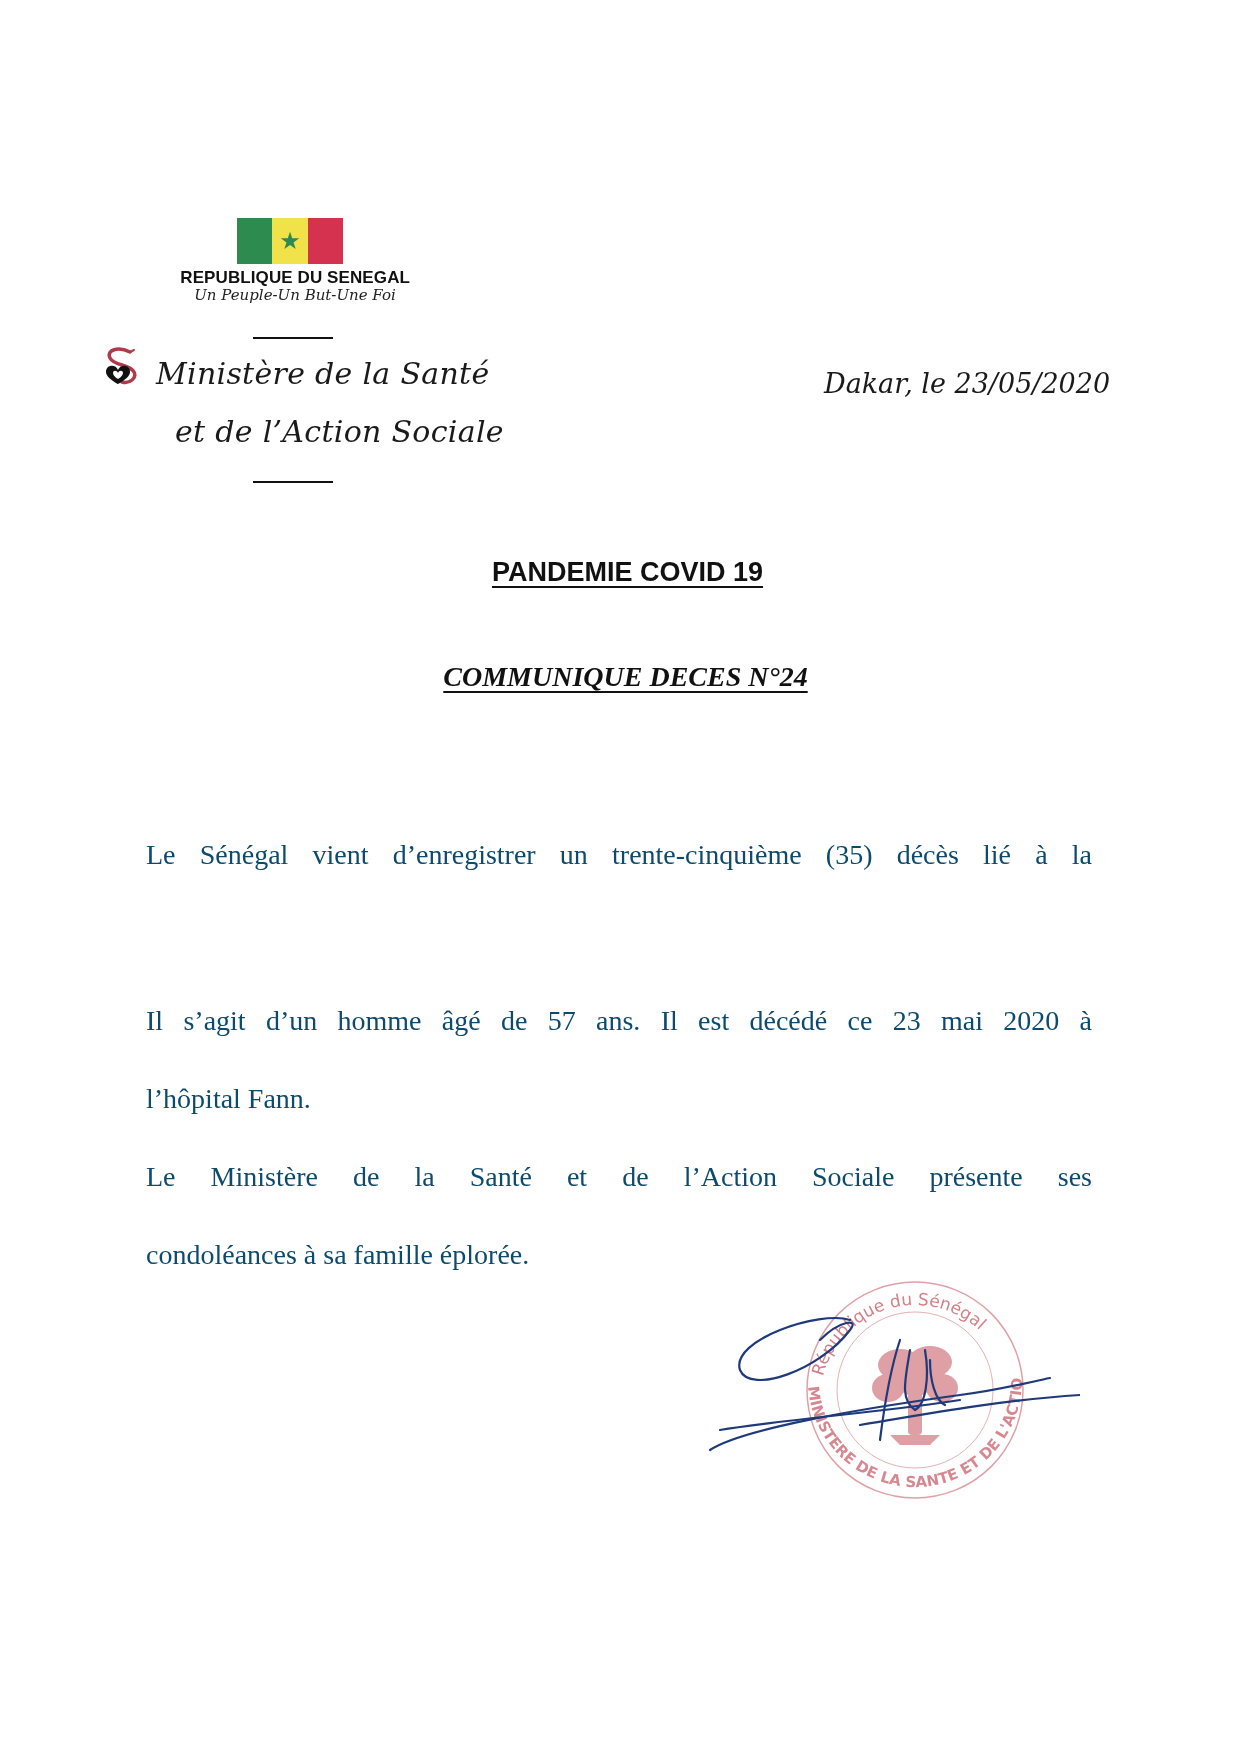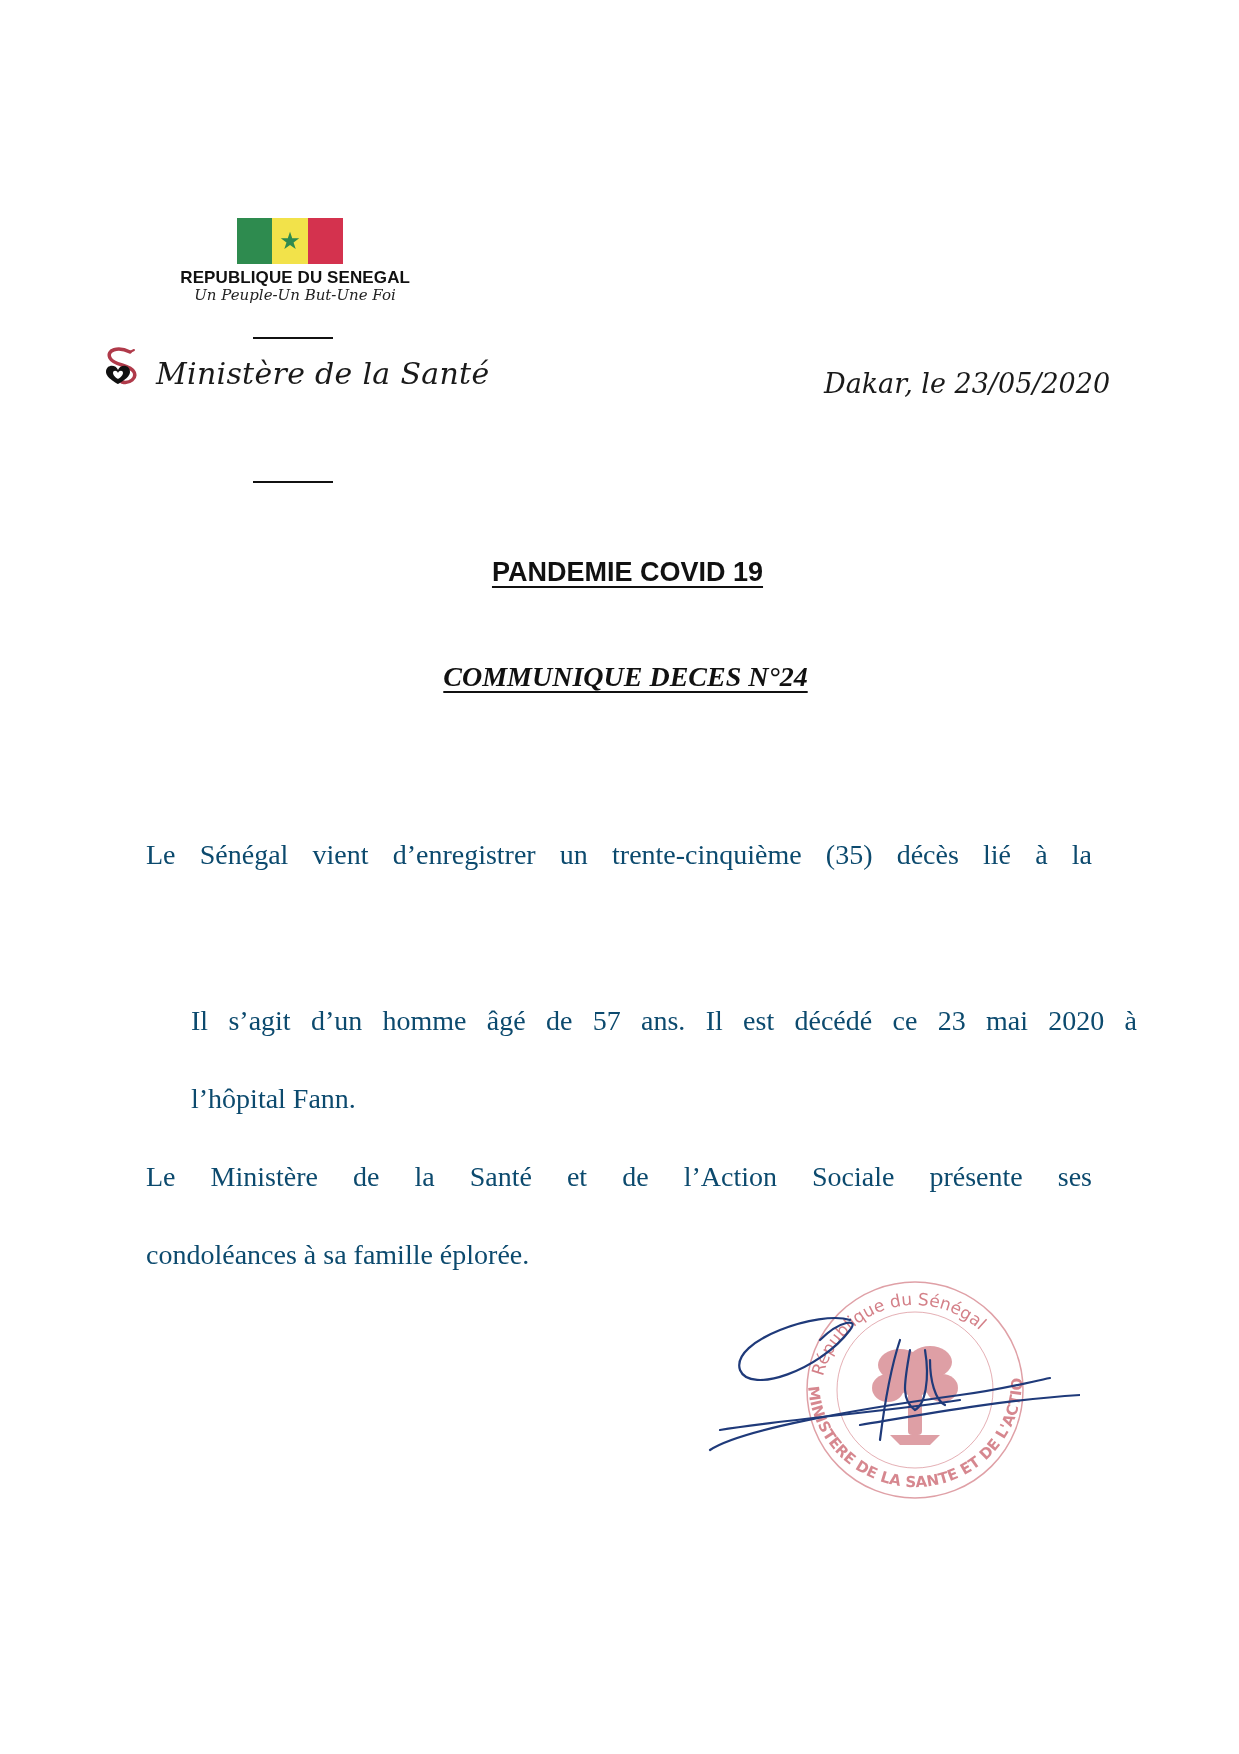--- a/index.html
+++ b/index.html
@@ -38,21 +38,21 @@
   .title1 span { font-family: "Liberation Sans", sans-serif; font-weight: bold; font-size: 27px; color: #111;
     text-decoration: underline; text-underline-offset: 5px; text-decoration-thickness: 2px; }
 
   .title2 { position: absolute; left: 0; width: 1239px; top: 661px; text-align: center; padding-left: 6px; }
   .title2 span { font-family: "Liberation Serif", serif; font-weight: bold; font-style: italic; font-size: 28px; color: #111;
     text-decoration: underline; text-underline-offset: 5px; text-decoration-thickness: 2px; }
 
   .body-text { position: absolute; left: 146px; width: 946px;
     font-family: "Liberation Serif", serif; font-size: 28px; color: #0c4a6e; line-height: 78px; text-align: justify; }
   .p1 { top: 816px; }
-  .p2 { top: 982px; margin-left: 45px; }
+  .p2 { top: 982px; }
   .p3 { top: 1138px; }
   .body-text p { margin: 0; }
   .justify-last { text-align-last: justify; }
 
   
   .stamp { position: absolute; left: 780px; top: 1270px; width: 270px; height: 240px; }
   .signature { position: absolute; left: 700px; top: 1300px; width: 380px; height: 160px; }
 </style>
 </head>
 <body>
@@ -73,20 +73,21 @@
   <div class="rule rule1"></div>
 
   <svg class="ministry-logo" viewBox="0 0 50 40">
     <path d="M30 6 C18 0, 6 4, 10 12 C14 20, 30 18, 34 26 C37 32, 30 38, 22 36" fill="none" stroke="#b03a4a" stroke-width="3.5" stroke-linecap="round"></path>
     <path d="M30 6 L34 4" stroke="#b03a4a" stroke-width="2" stroke-linecap="round"></path>
     <path d="M6 26 C6 18, 16 18, 18 24 C20 18, 30 18, 30 26 C30 32, 18 38, 18 38 C18 38, 6 32, 6 26 Z" fill="#111"></path>
     <path d="M13 27 C13 24, 17 24, 18 27 C19 24, 23 24, 23 27 C23 30, 18 33, 18 33 C18 33, 13 30, 13 27 Z" fill="#fff"></path>
   </svg>
 
   <div class="ministry-line1">Ministère de la Santé</div>
+  <div class="ministry-line2">et de l’Action Sociale</div>
 
   <div class="rule rule2"></div>
 
   <div class="date">Dakar, le 23/05/2020</div>
 
   <div class="title1">
     <span>PANDEMIE COVID 19</span>
   </div>
   <div class="title2">
     <span>COMMUNIQUE DECES N°24</span>

